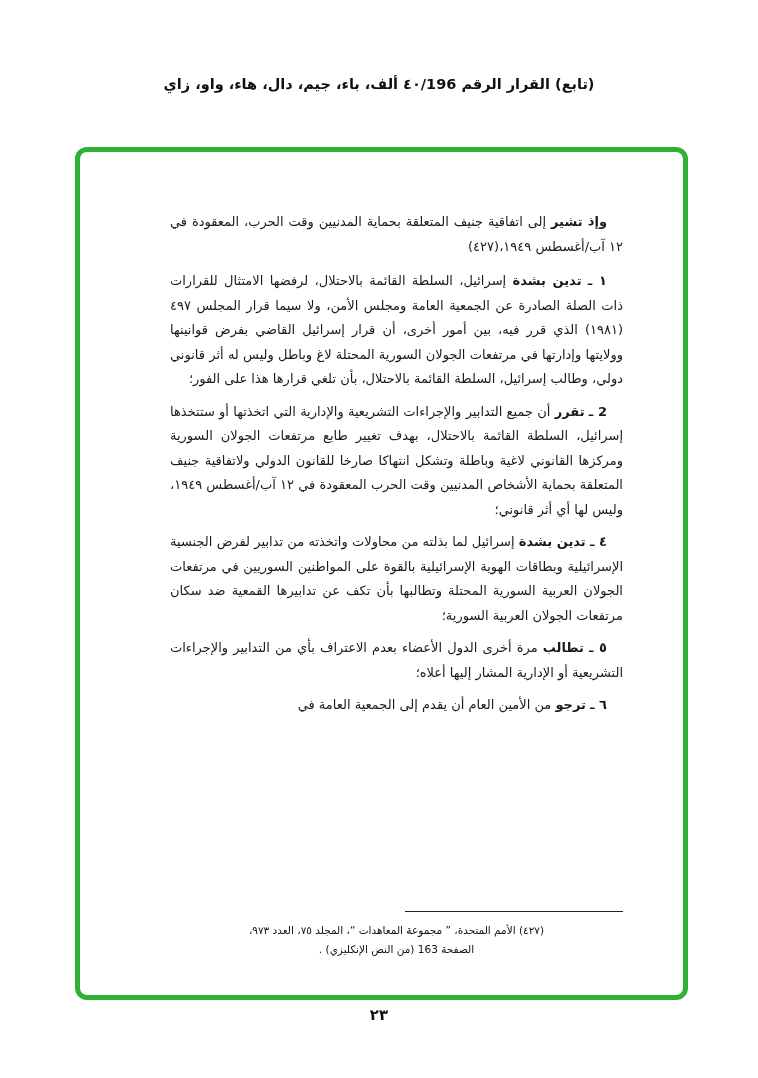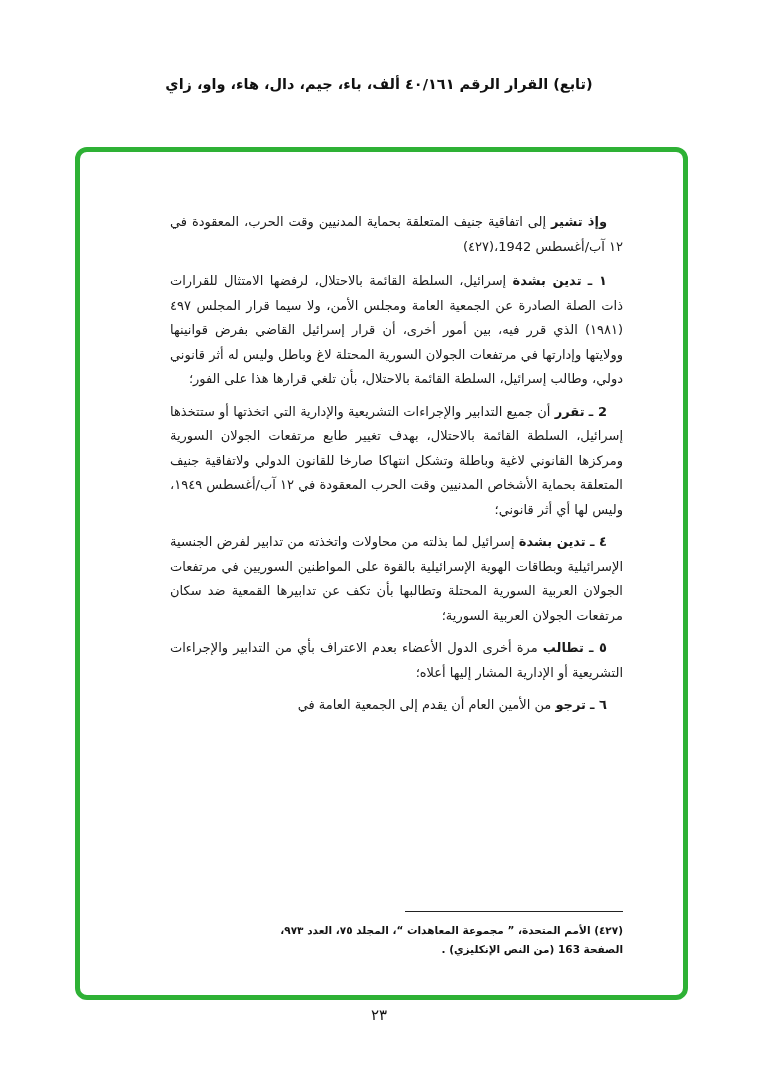--- a/index.html
+++ b/index.html
@@ -68,53 +68,53 @@
     margin-top: auto;
     direction: rtl;
   }
   .footnote-rule {
     width: 218px;
     border-top: 1.5px solid #222;
     margin-bottom: 9px;
   }
   .footnote-line {
     font-size: 10.5px;
-    font-weight: bold;
+    font-weight: normal;
     line-height: 19px;
-    text-align: right;
+    text-align: center;
     color: #111;
   }
   .page-number {
     position: absolute;
     top: 1006px;
     left: 0;
     width: 100%;
     text-align: center;
     font-size: 15px;
-    font-weight: normal;
+    font-weight: bold;
     color: #111;
   }
 </style>
 </head>
 <body>
 
 <div class="page">
 
   <div class="header">
-    <div class="header-title">(تابع) القرار الرقم ٤٠/١٦١ ألف، باء، جيم، دال، هاء، واو، زاي</div>
+    <div class="header-title">(تابع) القرار الرقم ٤٠/196 ألف، باء، جيم، دال، هاء، واو، زاي</div>
   </div>
 
   <div class="frame" style="border-color: rgb(46, 177, 53);">
     <div class="frame-content">
 
       <div class="body-text">
         <p>
           <span class="marker"></span>
           <span class="lead">وإذ تشير</span>
-          <span>إلى اتفاقية جنيف المتعلقة بحماية المدنيين وقت الحرب، المعقودة في ١٢ آب/أغسطس 1942،(٤٢٧)</span>
+          <span>إلى اتفاقية جنيف المتعلقة بحماية المدنيين وقت الحرب، المعقودة في ١٢ آب/أغسطس ١٩٤٩،(٤٢٧)</span>
         </p>
         <p>
           <span class="marker">١ ـ</span>
           <span class="lead">تدين بشدة</span>
           <span>إسرائيل، السلطة القائمة بالاحتلال، لرفضها الامتثال للقرارات ذات الصلة الصادرة عن الجمعية العامة ومجلس الأمن، ولا سيما قرار المجلس ٤٩٧ (١٩٨١) الذي قرر فيه، بين أمور أخرى، أن قرار إسرائيل القاضي بفرض قوانينها وولايتها وإدارتها في مرتفعات الجولان السورية المحتلة لاغ وباطل وليس له أثر قانوني دولي، وطالب إسرائيل، السلطة القائمة بالاحتلال، بأن تلغي قرارها هذا على الفور؛</span>
         </p>
         <p>
           <span class="marker">2 ـ</span>
           <span class="lead">تقرر</span>
           <span>أن جميع التدابير والإجراءات التشريعية والإدارية التي اتخذتها أو ستتخذها إسرائيل، السلطة القائمة بالاحتلال، بهدف تغيير طابع مرتفعات الجولان السورية ومركزها القانوني لاغية وباطلة وتشكل انتهاكا صارخا للقانون الدولي ولاتفاقية جنيف المتعلقة بحماية الأشخاص المدنيين وقت الحرب المعقودة في ١٢ آب/أغسطس ١٩٤٩، وليس لها أي أثر قانوني؛</span>

